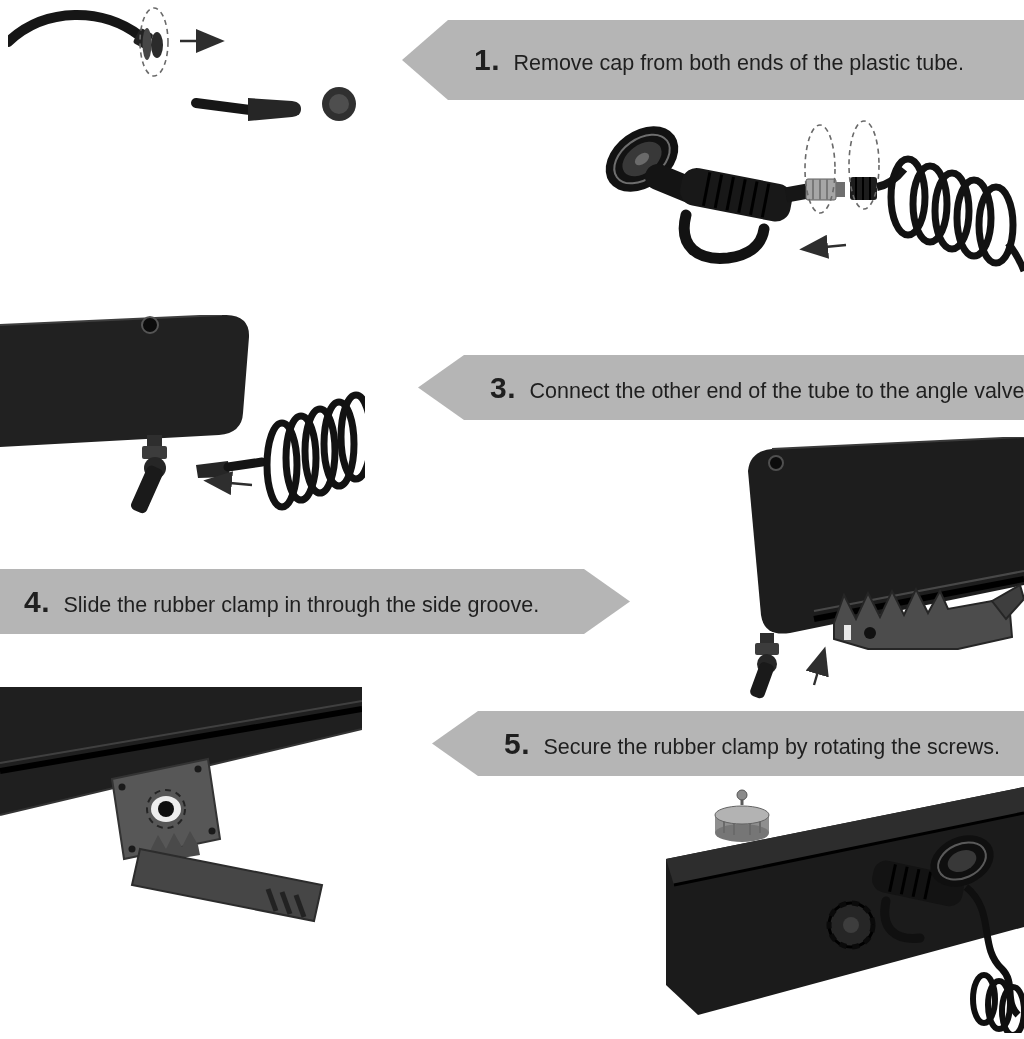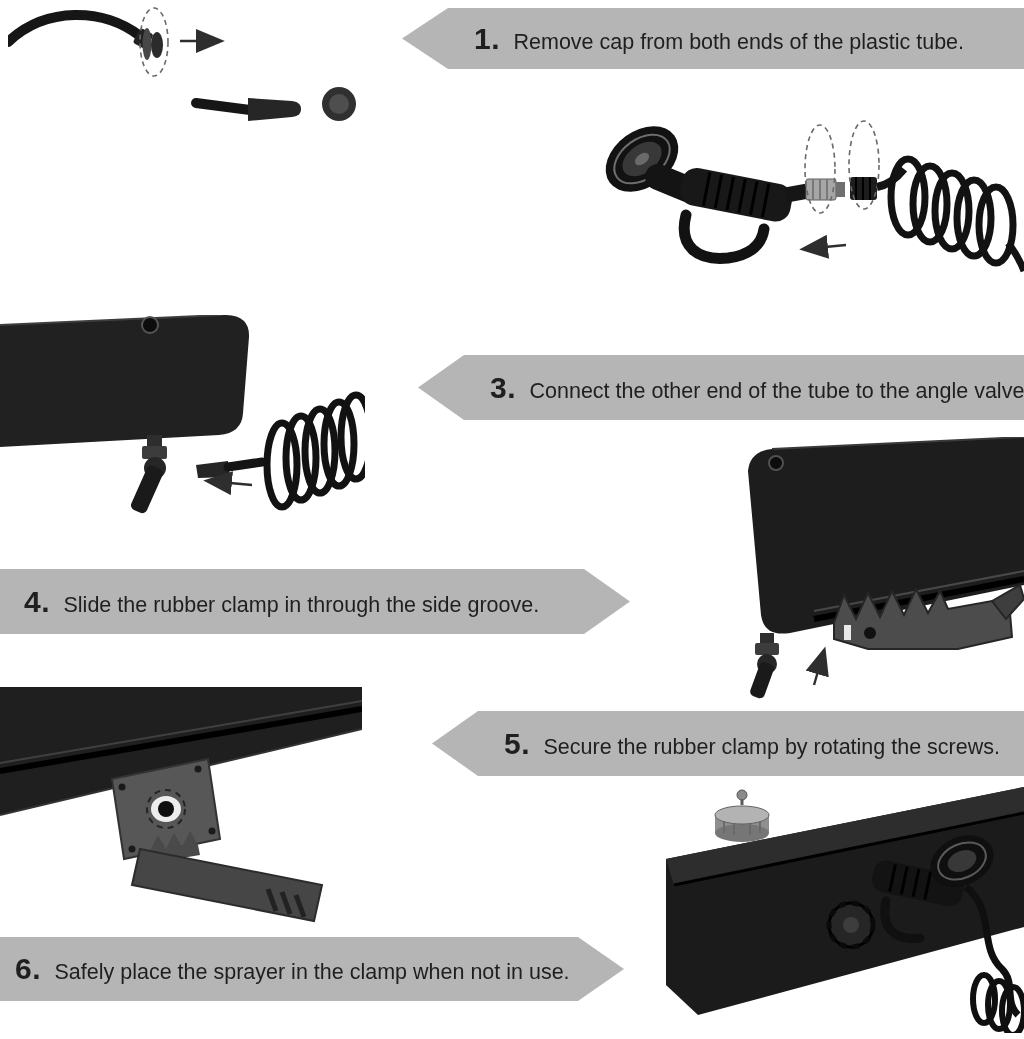--- a/index.html
+++ b/index.html
@@ -31,21 +31,21 @@
   .step-line { white-space: nowrap; color: var(--text); }
   .step-number { font-size: 30px; font-weight: 700; margin-right: 9px; letter-spacing: 0.5px; }
   .step-text { font-size: 21.5px; }
   .illus { position: absolute; }
 </style>
 </head>
 <body>
 
 <div class="sheet">
 
-  <div class="banner point-left" style="left:402px; top:8px; width:622px; height:61px;">
+  <div class="banner point-left" style="left:402px; top:20px; width:622px; height:80px;">
     <span class="step-line">
       <span class="step-number">1.</span>
       <span class="step-text">Remove cap from both ends of the plastic tube.</span>
     </span>
   </div>
 
 
   <div class="banner point-left" style="left:418px; top:355px; width:606px; height:65px;">
     <span class="step-line">
       <span class="step-number">3.</span>
@@ -60,26 +60,20 @@
     </span>
   </div>
 
   <div class="banner point-left" style="left:432px; top:711px; width:606px; height:65px;">
     <span class="step-line">
       <span class="step-number">5.</span>
       <span class="step-text">Secure the rubber clamp by rotating the screws.</span>
     </span>
   </div>
 
-  <div class="banner point-right" style="left:0; top:937px; width:624px; height:64px;">
-    <span class="step-line">
-      <span class="step-number">6.</span>
-      <span class="step-text">Safely place the sprayer in the clamp when not in use.</span>
-    </span>
-  </div>
 
   <svg class="illus" style="left:8px; top:0; width:372px; height:150px;" viewBox="0 0 372 150">
     <defs>
       <marker id="ar1" markerWidth="12" markerHeight="10" refX="10" refY="5" orient="auto">
         <path d="M0,0 L12,5 L0,10 Z" fill="#2e2e2e"></path>
       </marker>
     </defs>
     <path d="M0,42 C38,6 96,8 132,36" fill="none" stroke="#161616" stroke-width="10" stroke-linecap="round"></path>
     <rect x="128" y="30" width="15" height="17" rx="3" fill="#222222" transform="rotate(28 135 38)"></rect>
     <ellipse cx="139" cy="44" rx="4.5" ry="16" fill="#474747"></ellipse>

